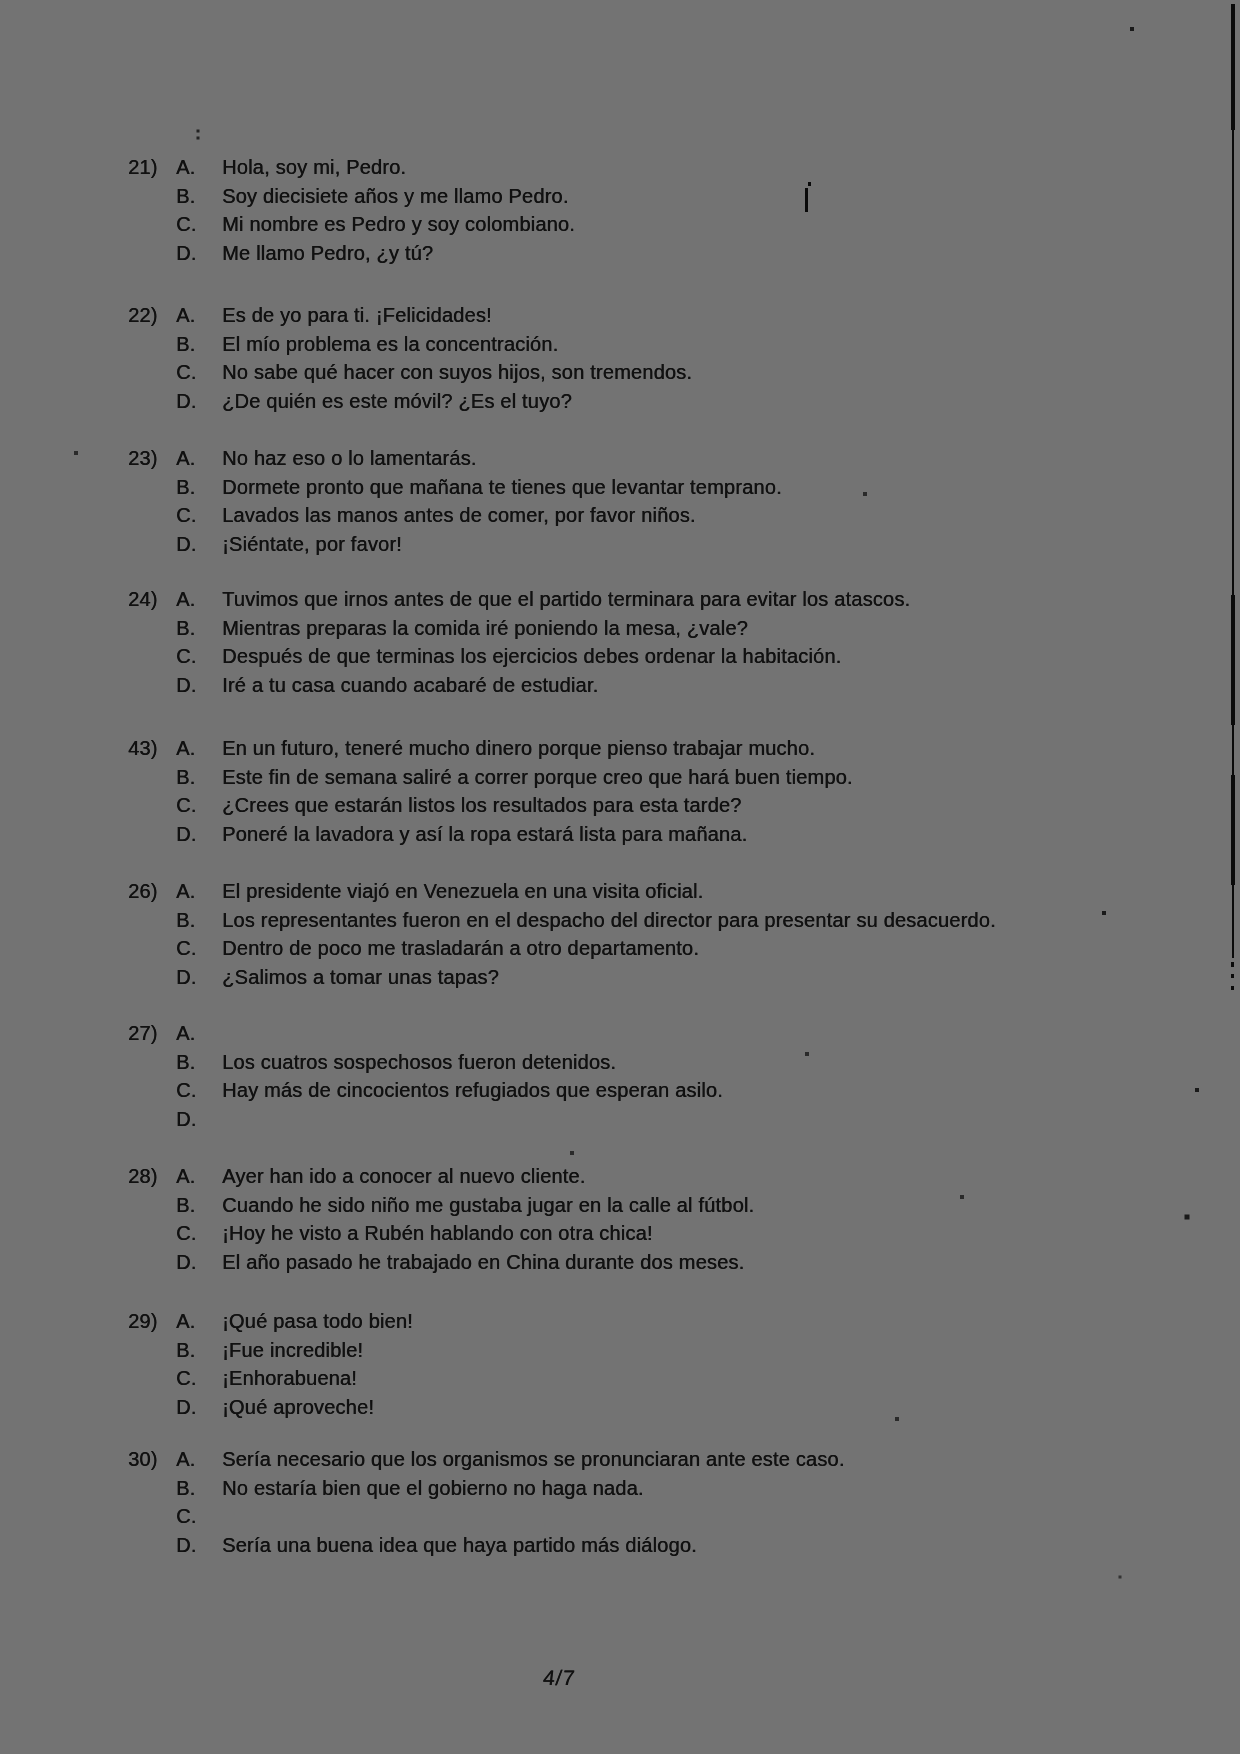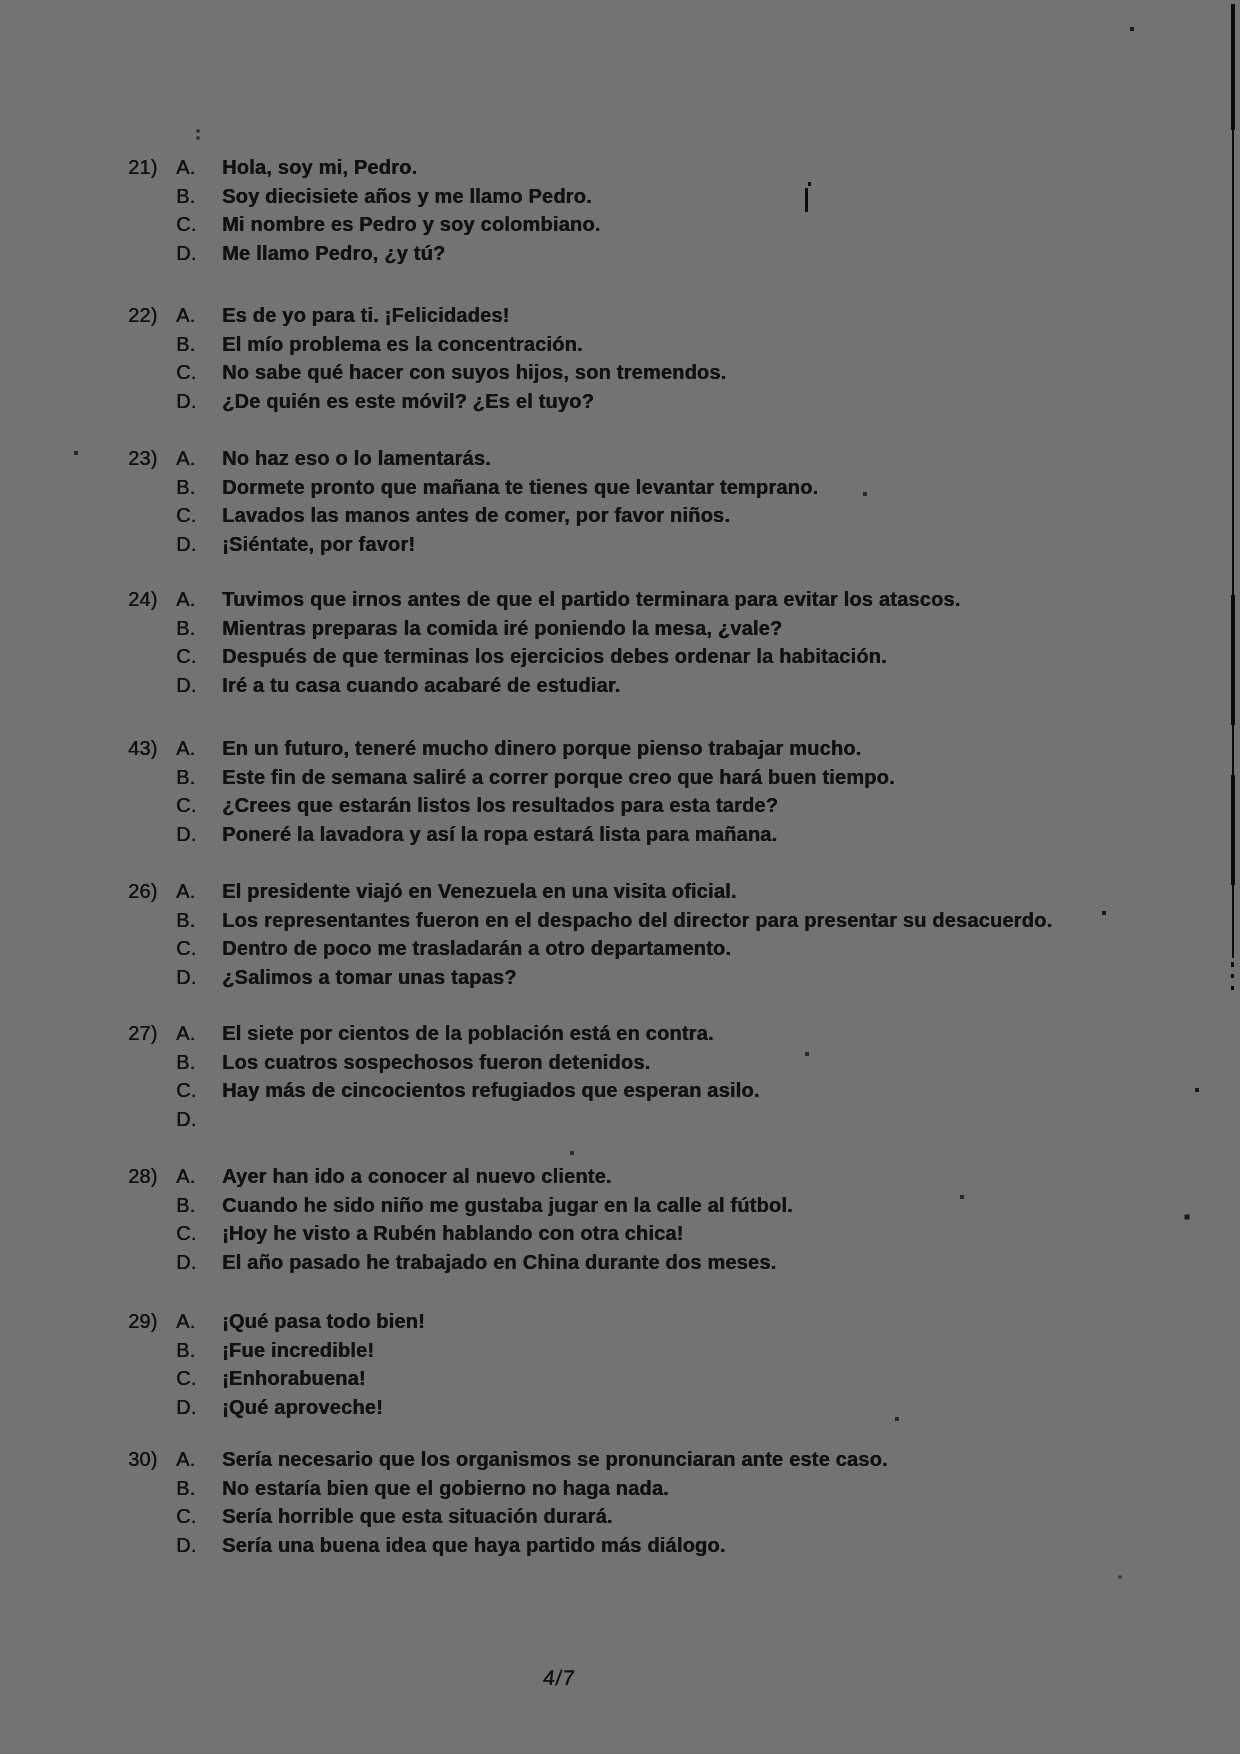--- a/index.html
+++ b/index.html
@@ -20,21 +20,21 @@
     display:flex;
     align-items:baseline;
     height:28.5px;
     line-height:28.5px;
     font-size:20px;
     letter-spacing:0.2px;
     text-shadow:0.45px 0 0 currentColor; 
   }
   .num{display:inline-block;width:48px;}
   .let{display:inline-block;width:46px;}
-  .txt{display:inline-block;font-weight:bold;}
+  .txt{display:inline-block;}
   #footer-page{
     position:absolute;
     left:543px;top:1666px;
     font-size:21px;
     letter-spacing:1px;
     text-shadow:0.4px 0 0 currentColor;
     transform:skewX(-6deg);
   }
   
   #edge-line{
@@ -215,21 +215,20 @@
         <span class="num"></span>
         <span class="let">D.</span>
         <span class="txt">¿Salimos a tomar unas tapas?</span>
       </div>
   </div>
 
   <div class="q" style="top:1019px">
     <div class="row">
         <span class="num">27)</span>
         <span class="let">A.</span>
-        <span class="txt">El siete por cientos de la población está en contra.</span>
       </div>
     <div class="row">
         <span class="num"></span>
         <span class="let">B.</span>
         <span class="txt">Los cuatros sospechosos fueron detenidos.</span>
       </div>
     <div class="row">
         <span class="num"></span>
         <span class="let">C.</span>
         <span class="txt">Hay más de cincocientos refugiados que esperan asilo.</span>
@@ -293,21 +292,20 @@
         <span class="txt">Sería necesario que los organismos se pronunciaran ante este caso.</span>
       </div>
     <div class="row">
         <span class="num"></span>
         <span class="let">B.</span>
         <span class="txt">No estaría bien que el gobierno no haga nada.</span>
       </div>
     <div class="row">
         <span class="num"></span>
         <span class="let">C.</span>
-        <span class="txt">Sería horrible que esta situación durará.</span>
       </div>
     <div class="row">
         <span class="num"></span>
         <span class="let">D.</span>
         <span class="txt">Sería una buena idea que haya partido más diálogo.</span>
       </div>
   </div>
 
   <div id="footer-page">4/7</div>
 

